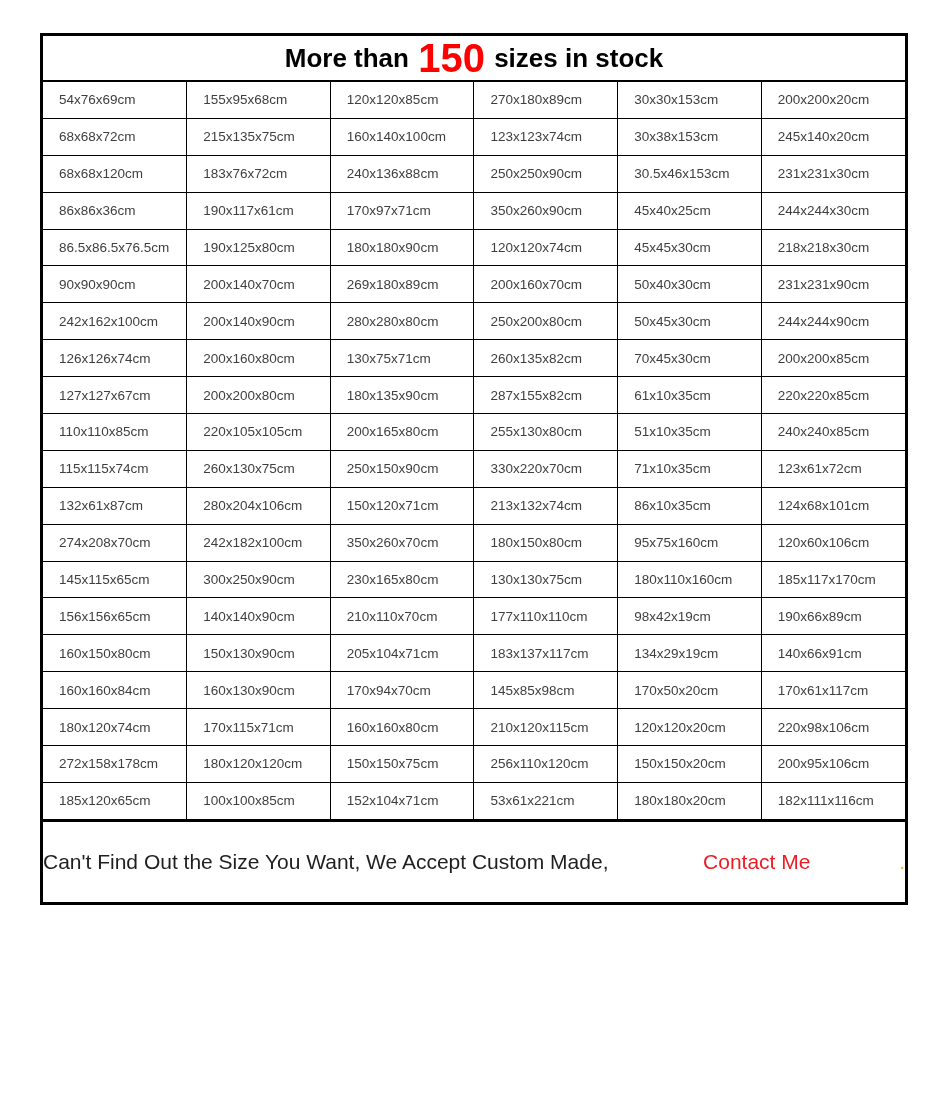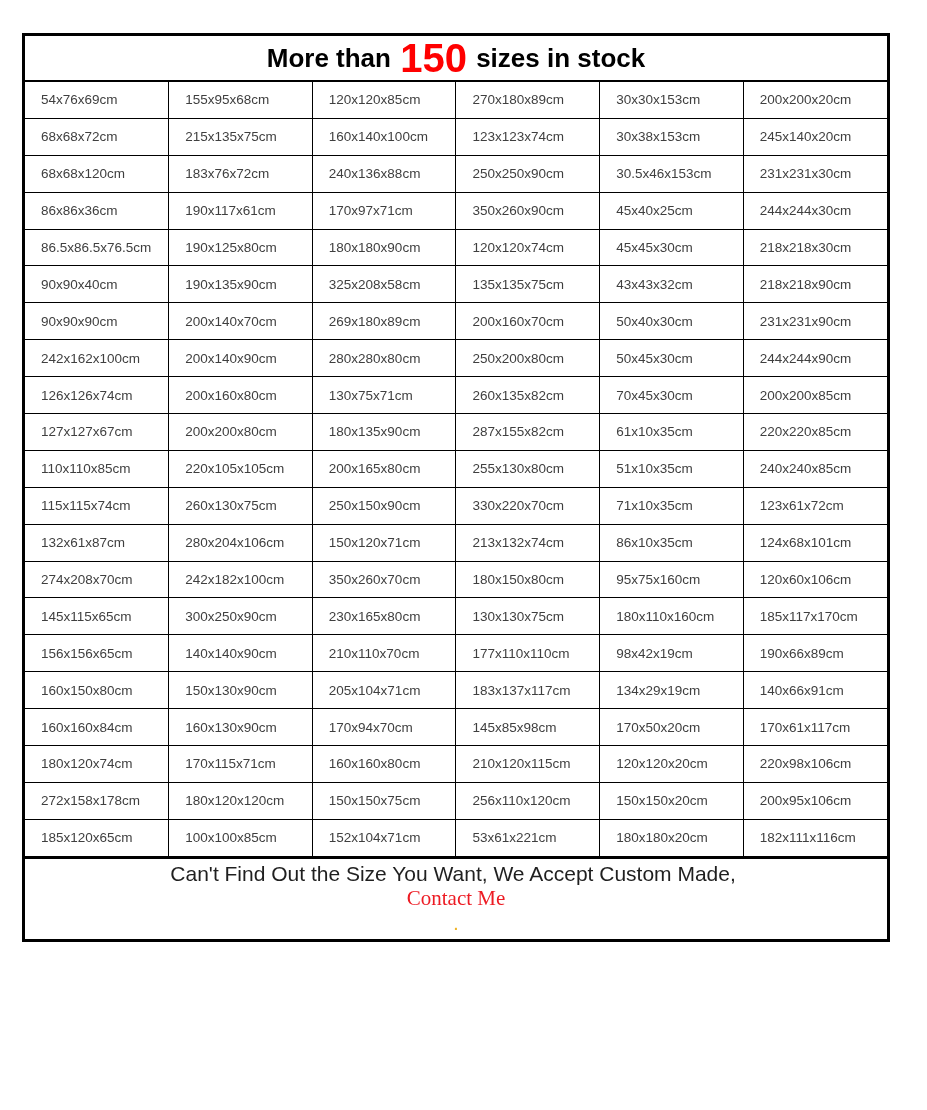--- a/index.html
+++ b/index.html
@@ -5,21 +5,21 @@
   html, body {
     margin: 0;
     padding: 0;
     width: 927px;
     height: 1110px;
     background: #ffffff;
     font-family: "Liberation Sans", sans-serif;
   }
   .sheet {
     position: absolute;
-    left: 22px;
+    left: 40px;
     top: 33px;
     width: 862px;
     border: 3px solid #000000;
     background: #ffffff;
   }
   .header {
     height: 44px;
     border-bottom: 2px solid #000000;
     display: flex;
     align-items: center;
@@ -49,29 +49,27 @@
     color: #3f3f3f;
     white-space: nowrap;
     overflow: hidden;
     background: #ffffff;
   }
   .footer {
     border-top: 3px solid #000000;
     height: 80px;
     display: flex;
     align-items: center;
-    justify-content: center;
+    justify-content: space-between;
     font-size: 21px;
     color: #1f1f1f;
     white-space: pre;
-    flex-direction: column;
   }
   .footer .contact {
     color: var(--contact, #ed1c24);
-    font-family: Liberation Serif, serif;
   }
   .footer .period {
     color: var(--period, #f0b428);
   }
 </style>
 </head>
 <body>
 
 <div class="sheet">
 
@@ -117,28 +115,20 @@
         </tr>
         <tr>
           <td>86.5x86.5x76.5cm</td>
           <td>190x125x80cm</td>
           <td>180x180x90cm</td>
           <td>120x120x74cm</td>
           <td>45x45x30cm</td>
           <td>218x218x30cm</td>
         </tr>
         <tr>
-          <td>90x90x40cm</td>
-          <td>190x135x90cm</td>
-          <td>325x208x58cm</td>
-          <td>135x135x75cm</td>
-          <td>43x43x32cm</td>
-          <td>218x218x90cm</td>
-        </tr>
-        <tr>
           <td>90x90x90cm</td>
           <td>200x140x70cm</td>
           <td>269x180x89cm</td>
           <td>200x160x70cm</td>
           <td>50x40x30cm</td>
           <td>231x231x90cm</td>
         </tr>
         <tr>
           <td>242x162x100cm</td>
           <td>200x140x90cm</td>

